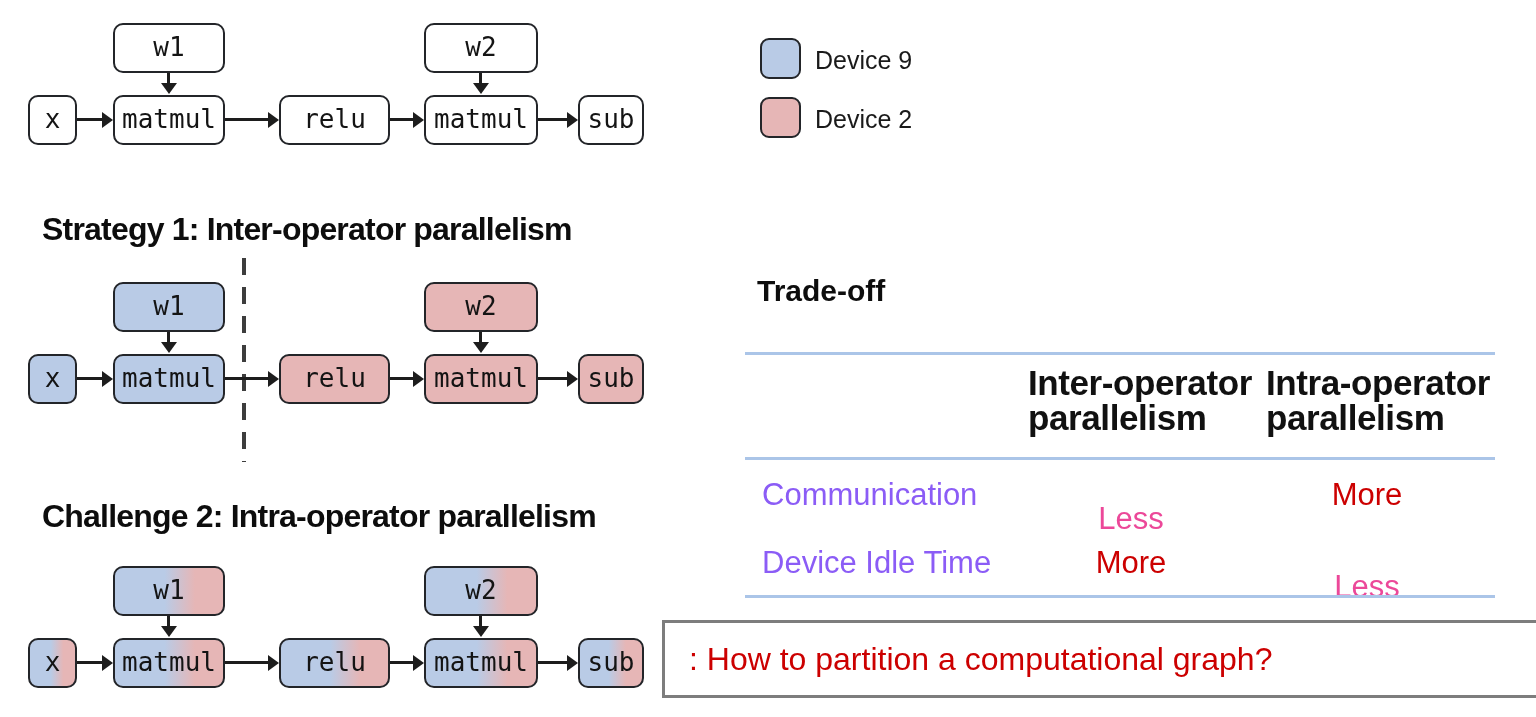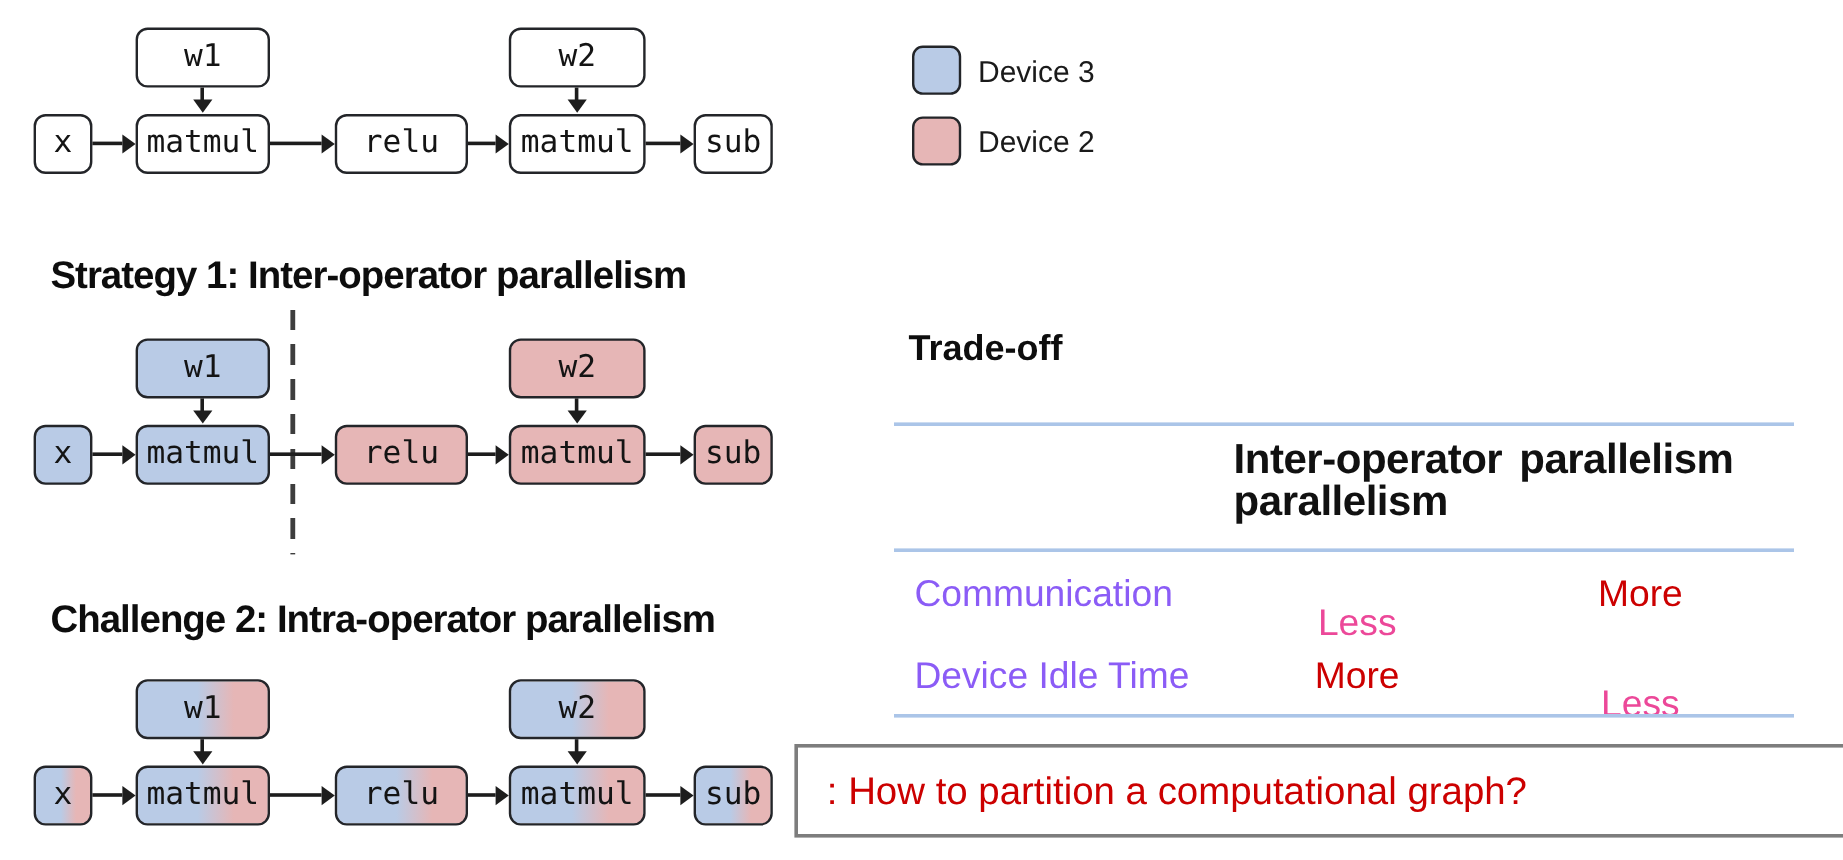--- a/index.html
+++ b/index.html
@@ -81,21 +81,21 @@
   <div class="node m" style="left:578px;width:66px">sub</div>
   <div class="arr-h" style="left:77px;width:25px"></div>
   <div class="arr-h" style="left:225px;width:43px"></div>
   <div class="arr-h" style="left:390px;width:23px"></div>
   <div class="arr-h" style="left:538px;width:29px"></div>
   <div class="arr-v" style="left:167px;height:11px"></div>
   <div class="arr-v" style="left:479px;height:11px"></div>
 </div>
 
 <div class="legend-swatch fill-d1" style="top:38px"></div>
-<div class="legend-label" style="top:46px">Device 3</div>
+<div class="legend-label" style="top:46px">Device 9</div>
 <div class="legend-swatch fill-d2" style="top:97px"></div>
 <div class="legend-label" style="top:105px">Device 2</div>
 
 <div class="strategy-title" style="top:211px">Strategy 1: Inter-operator parallelism</div>
 <div class="divider-dashed"></div>
 
 <div class="graph" style="top:282px">
   <div class="node w fill-d1" style="left:113px;width:112px">w1</div>
   <div class="node w fill-d2" style="left:424px;width:114px">w2</div>
   <div class="node m fill-d1" style="left:28px;width:49px">x</div>
@@ -131,20 +131,21 @@
 
 <div class="tradeoff-title">Trade-off</div>
 
 <div class="rule" style="top:352px"></div>
 
 <div class="th" style="left:1028px;top:365px">
   <div>Inter-operator</div>
   <div>parallelism</div>
 </div>
 <div class="th" style="left:1266px;top:365px">
+  <div>Intra-operator</div>
   <div>parallelism</div>
 </div>
 
 <div class="rule" style="top:457px"></div>
 
 <div class="rowlabel" style="top:477px">Communication</div>
 <div class="cell green" style="left:1026px;top:477px">Less</div>
 <div class="cell red" style="left:1262px;top:477px">More</div>
 
 <div class="rowlabel" style="top:545px">Device Idle Time</div>

